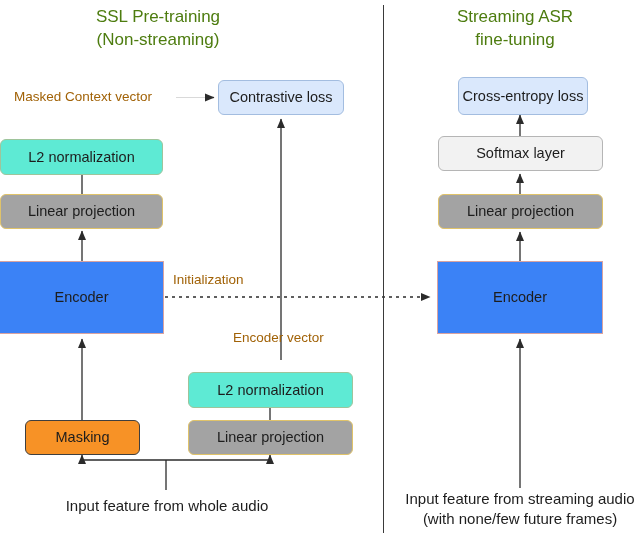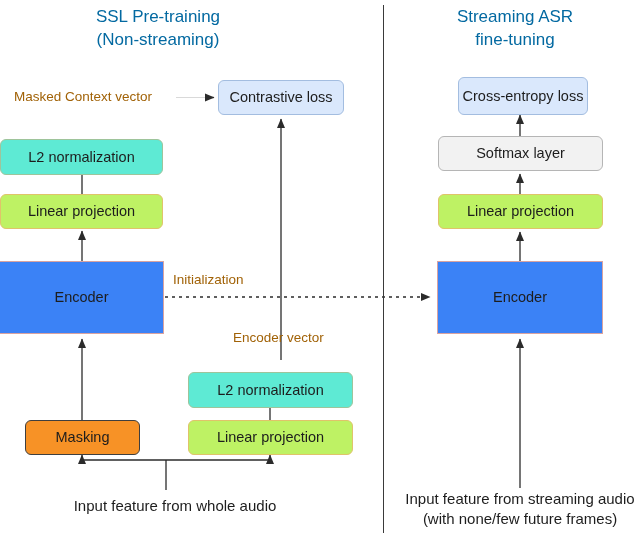--- a/index.html
+++ b/index.html
@@ -23,21 +23,21 @@
     justify-content: center;
     text-align: center;
     font-size: 14.5px;
     color: #1d1d1d;
     line-height: 1.25;
     border: 1px solid #9a9a9a;
   }
   .rounded { border-radius: 6px; }
   .sq { border-radius: 0; }
   .green  { background: #5eead4; border-color: #9ec49b; margin-top: 12px; }
-  .yellow { background: #bef264; border-color: #e0c36a; }
+  .yellow { background: #a3a3a3; border-color: #e0c36a; }
   .pink   { background: #3b82f6; border-color: #d9a3a0; }
   .blue   { background: #dae8fc; border-color: #a3bde0; }
   .grey   { background: #f2f2f2; border-color: #b5b5b5; }
   .orange { background: #f79226; border-color: #3f3f3f; color: #1d1d1d; }
 
   .caption {
     position: absolute;
     font-size: 15px;
     color: #1d1d1d;
     text-align: center;
@@ -46,21 +46,21 @@
   }
   .label {
     position: absolute;
     font-size: 13.5px;
     color: #a16207;
     white-space: nowrap;
   }
   .title {
     position: absolute;
     font-size: 17px;
-    color: #0369a1;
+    color: #4d7c0f;
     text-align: center;
     line-height: 1.35;
     white-space: pre-line;
   }
   svg.edges {
     position: absolute;
     left: 0; top: 0;
     width: 640px; height: 544px;
     pointer-events: none;
   }
@@ -156,21 +156,21 @@
   <div class="label" style="left:173px; top:272px;">Initialization</div>
 
   <div class="label" style="left:233px; top:330px;">Encoder vector</div>
 
   <div class="node rounded green" style="left:188px; top:360px; width:165px; height:36px;">L2 normalization</div>
 
   <div class="node rounded orange" style="left:25px; top:420px; width:115px; height:35px;">Masking</div>
 
   <div class="node rounded yellow" style="left:188px; top:420px; width:165px; height:35px;">Linear projection</div>
 
-  <div class="caption" style="left:44px; top:496px; width:262px;">Input feature from whole audio</div>
+  <div class="caption" style="left:36px; top:496px; width:262px;">Input feature from whole audio</div>
 
   <div class="node rounded blue" style="left:458px; top:77px; width:130px; height:38px;">Cross-entropy
 loss</div>
 
   <div class="node rounded grey" style="left:438px; top:136px; width:165px; height:35px;text-align:center;">Softmax layer</div>
 
   <div class="node rounded yellow" style="left:438px; top:194px; width:165px; height:35px;">Linear projection</div>
 
   <div class="node sq pink" style="left:437px; top:261px; width:166px; height:73px;">Encoder</div>
 

